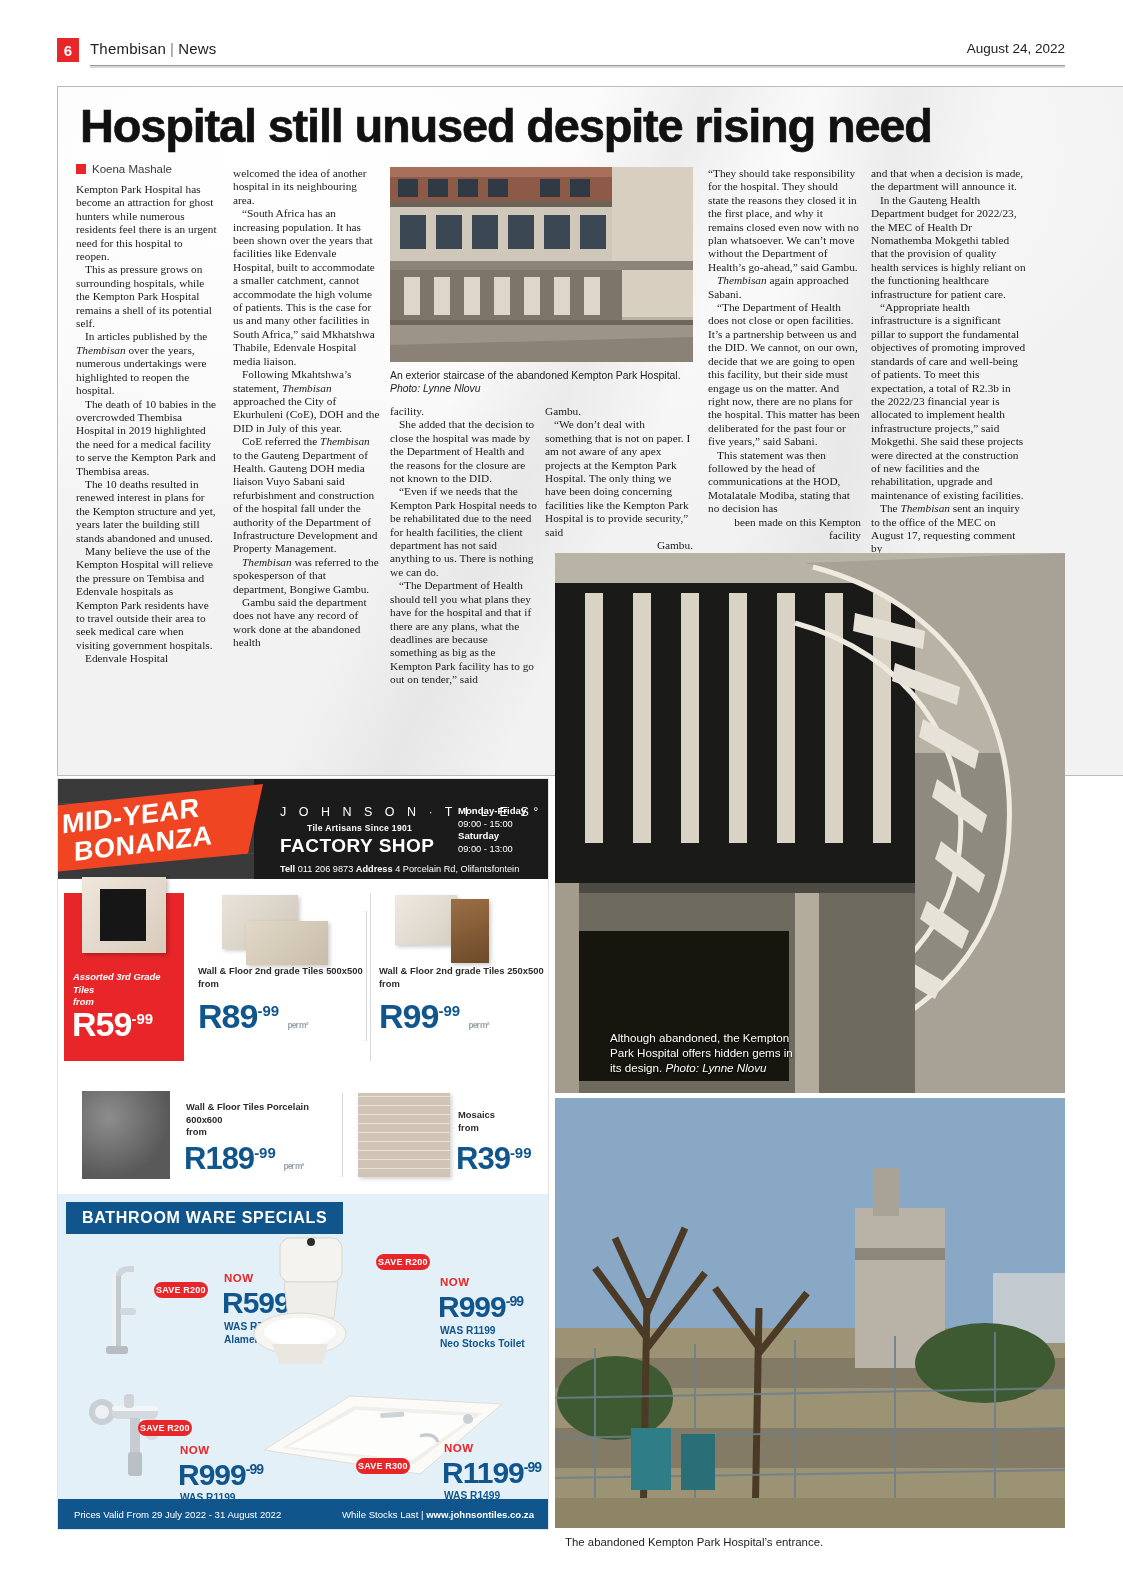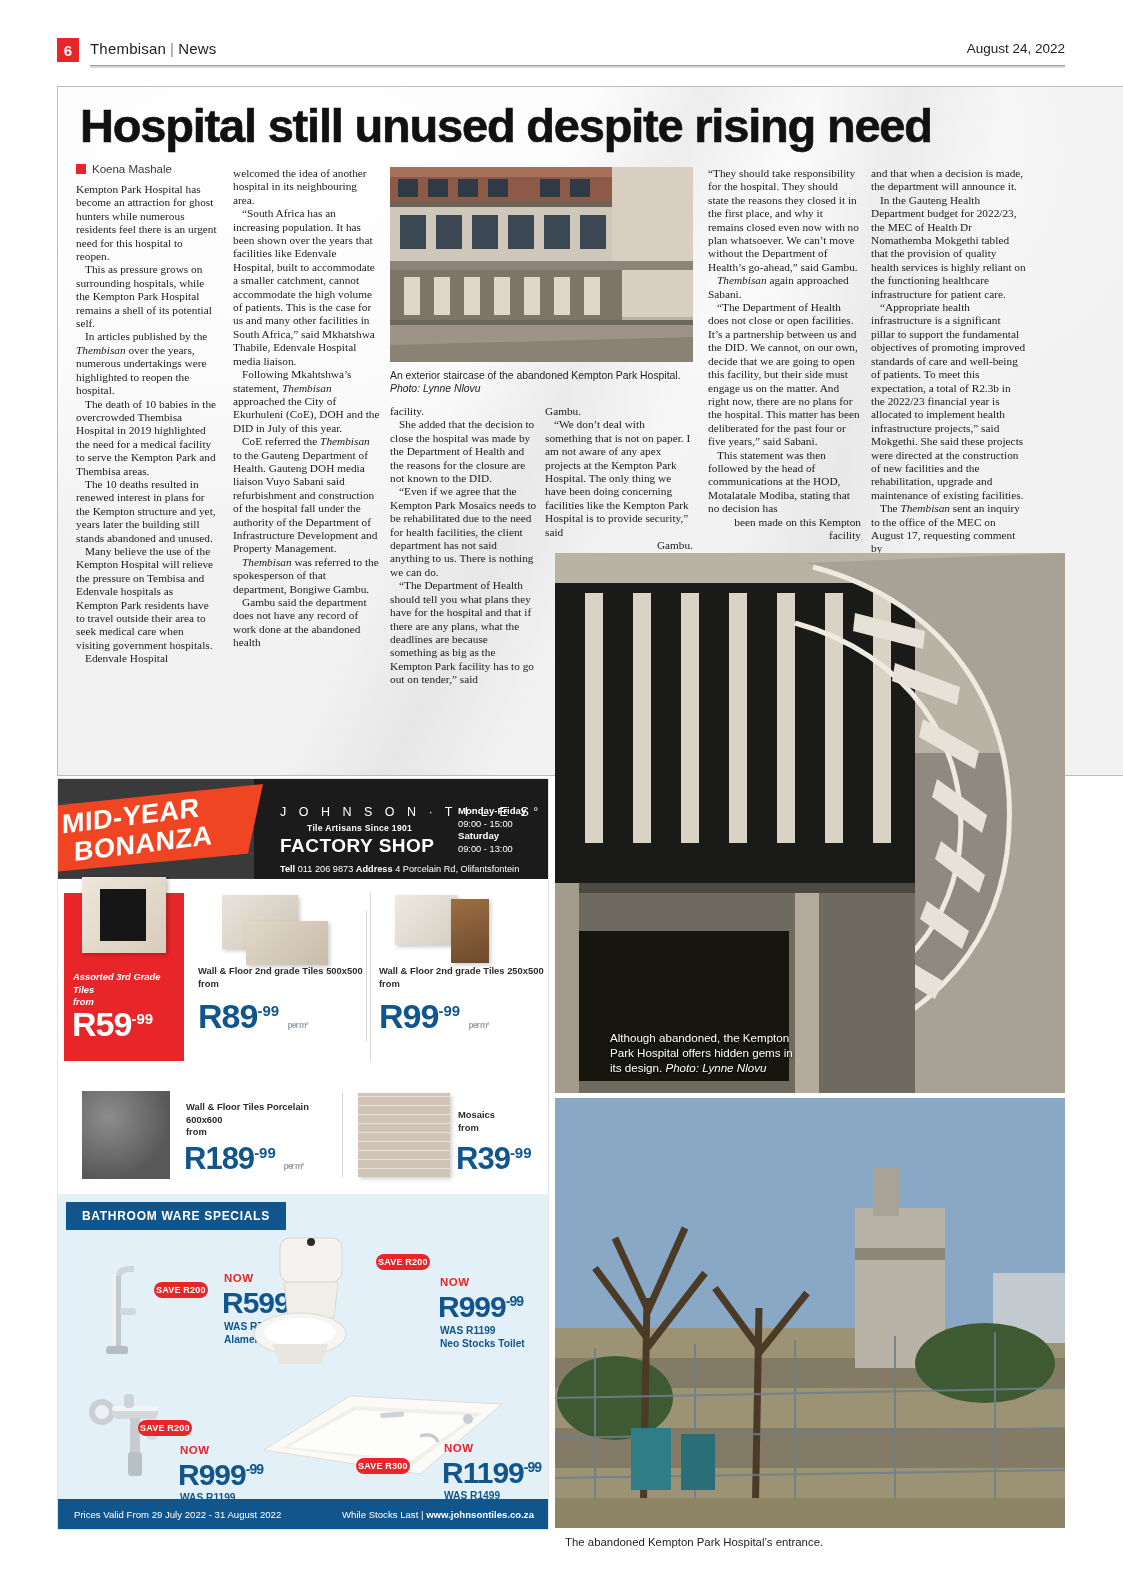--- a/index.html
+++ b/index.html
@@ -245,21 +245,21 @@
     box-shadow:2px 2px 4px rgba(0,0,0,.18);
   }
   .mos-label { position:absolute; left:400px; top:30px; width:90px; color:#2b2b2b; }
   .mos-price { position:absolute; left:398px; top:62px; color:#10558c; font-size:31px; }
 
   
   .bath { position:relative; width:100%; height:308px; background:#e4f0f7; }
   .bath-title {
     position:absolute; left:8px; top:8px; padding:7px 16px;
     background:#10558c; color:#fff;
-    font-family:"Liberation Sans", sans-serif; font-size:12px;
+    font-family:"Liberation Sans", sans-serif; font-size:16px;
     font-weight:600; letter-spacing:.7px;
   }
   .save-badge {
     position:absolute; padding:3px 2px; border-radius:11px;
     background:#e8262a; color:#fff;
     font-family:"Liberation Sans", sans-serif; font-size:9px; font-weight:bold;
     letter-spacing:.2px;
   }
   .now-lbl {
     position:absolute; font-family:"Liberation Sans", sans-serif;
@@ -375,21 +375,21 @@
       <p>“South Africa has an increasing population. It has been shown over the years that facilities like Edenvale Hospital, built to accommodate a smaller catchment, cannot accommodate the high volume of patients. This is the case for us and many other facilities in South Africa,” said Mkhatshwa Thabile, Edenvale Hospital media liaison.</p>
       <p>Following Mkahtshwa’s statement, <i>Thembisan</i> approached the City of Ekurhuleni (CoE), DOH and the DID in July of this year.</p>
       <p>CoE referred the <i>Thembisan</i> to the Gauteng Department of Health. Gauteng DOH media liaison Vuyo Sabani said refurbishment and construction of the hospital fall under the authority of the Department of Infrastructure Development and Property Management.</p>
       <p><i>Thembisan</i> was referred to the spokesperson of that department, Bongiwe Gambu.</p>
       <p>Gambu said the department does not have any record of work done at the abandoned health</p>
     </div>
 
     <div class="col" id="col3">
       <p class="first">facility.</p>
       <p>She added that the decision to close the hospital was made by the Department of Health and the reasons for the closure are not known to the DID.</p>
-      <p>“Even if we agree that the Kempton Park Mosaics needs to be rehabilitated due to the need for health facilities, the client department has not said anything to us. There is nothing we can do.</p>
+      <p>“Even if we needs that the Kempton Park Hospital needs to be rehabilitated due to the need for health facilities, the client department has not said anything to us. There is nothing we can do.</p>
       <p>“The Department of Health should tell you what plans they have for the hospital and that if there are any plans, what the deadlines are because something as big as the Kempton Park facility has to go out on tender,” said</p>
     </div>
 
     <div class="col" id="col4">
       <p class="first">Gambu.</p>
       <p>“We don’t deal with something that is not on paper. I am not aware of any apex projects at the Kempton Park Hospital. The only thing we have been doing concerning facilities like the Kempton Park Hospital is to provide security,” said</p>
       <p class="tail-right">Gambu.</p>
     </div>
 
     <div class="col" id="col5">

